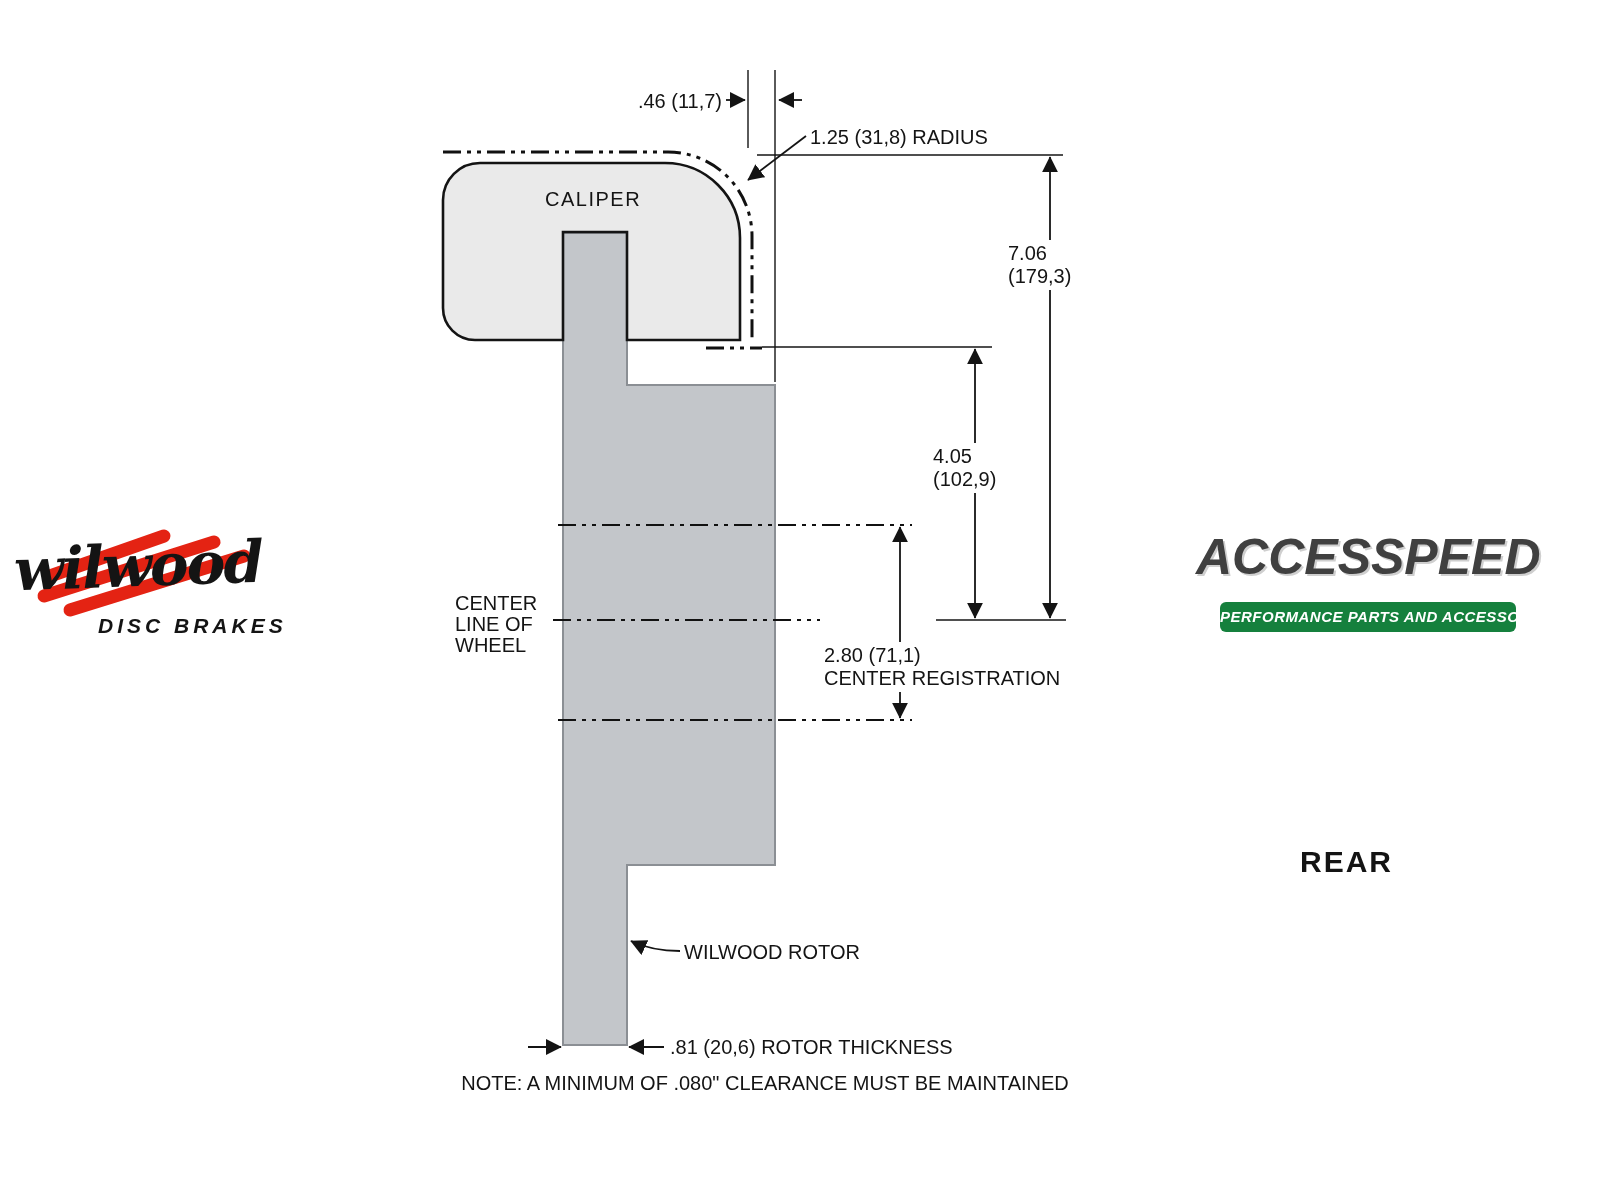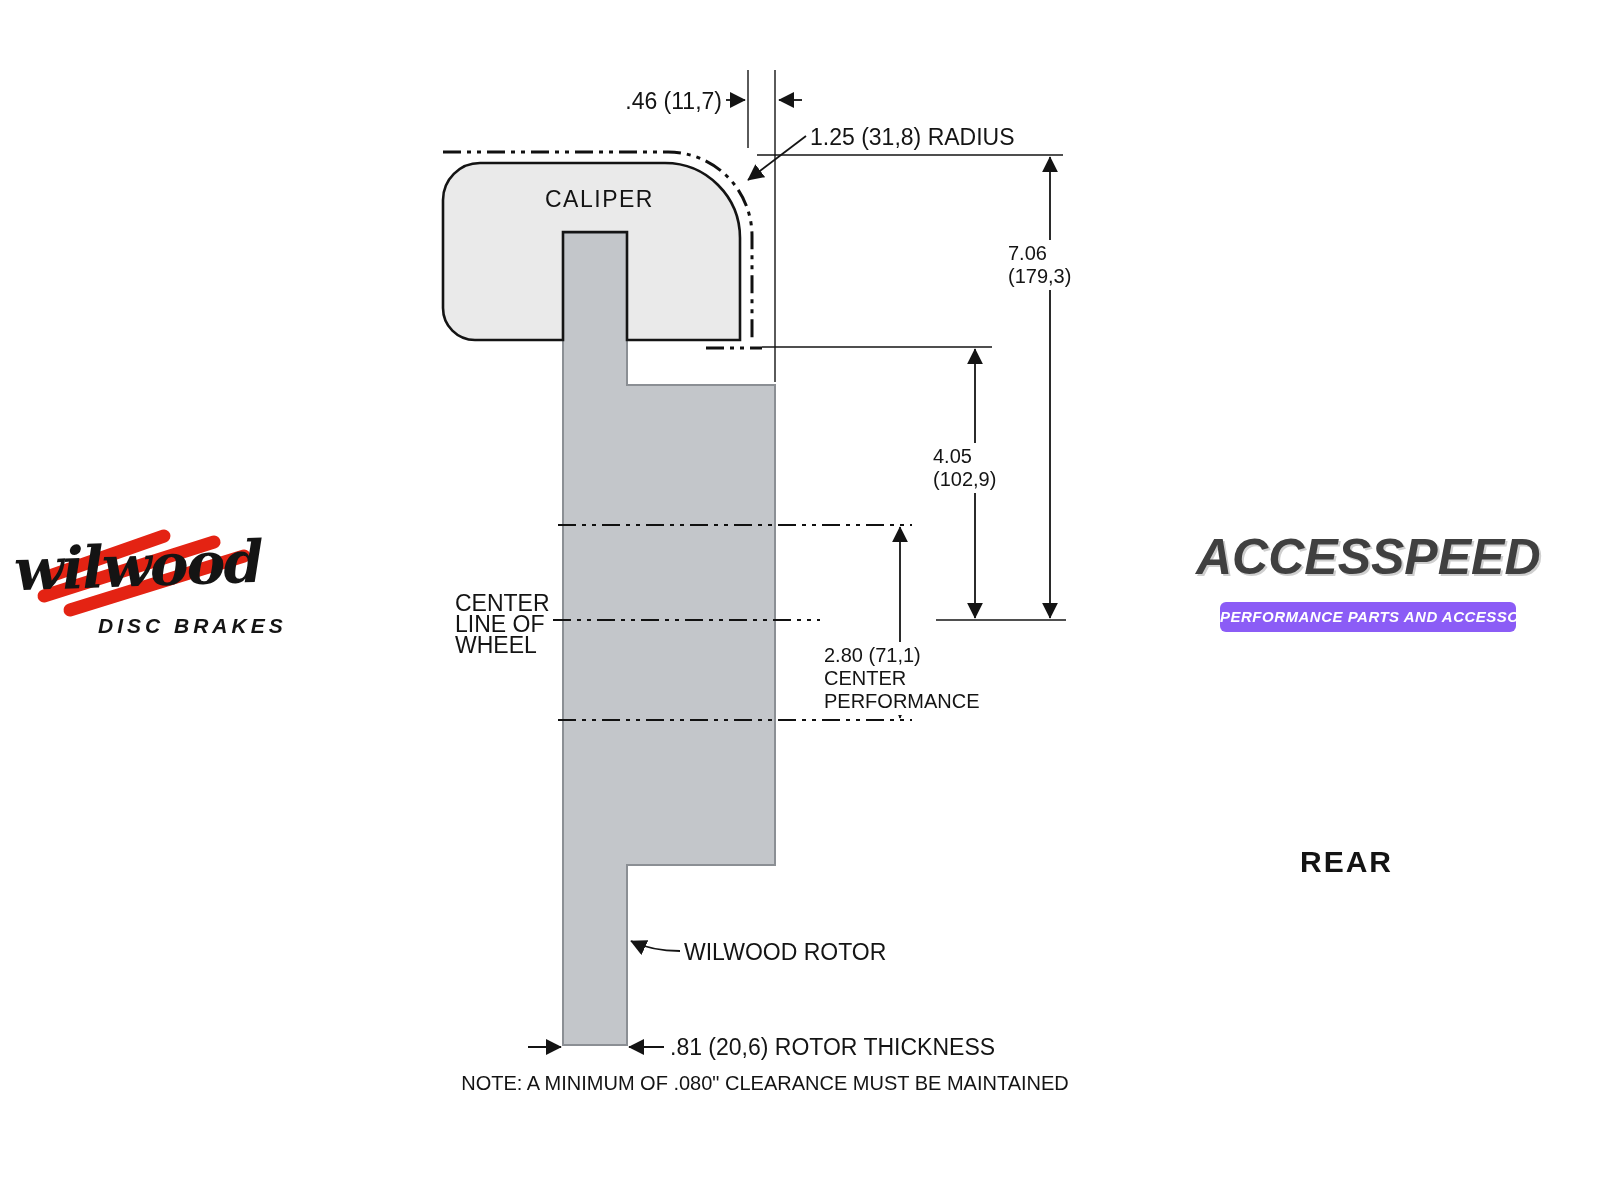--- a/index.html
+++ b/index.html
@@ -1,28 +1,28 @@
 <!DOCTYPE html>
 <html><head>
 <meta charset="utf-8">
 <style>
   *{margin:0;padding:0;box-sizing:border-box}
   html,body{width:1600px;height:1200px;background:#ffffff;font-family:"Liberation Sans",sans-serif}
   body{position:relative;overflow:hidden;color:#141414}
-  .t{position:absolute;color:#141414;font-size:23px;line-height:22px;white-space:nowrap;z-index:3}
+  .t{position:absolute;color:#141414;font-size:20px;line-height:22px;white-space:nowrap;z-index:3}
   .dimblock{position:absolute;background:#ffffff;padding:2px 4px;font-size:20px;line-height:23px;z-index:3}
   .right{text-align:right}
   svg.layer{position:absolute;left:0;top:0;z-index:1}
   
   .wilwood-box{position:absolute;left:12px;top:518px;width:320px;height:135px;z-index:3}
   .wilwood-word{position:absolute;left:2px;top:14px;font-family:"DejaVu Serif",serif;font-style:italic;font-weight:bold;font-size:58px;letter-spacing:-2px;color:#141414;transform:rotate(-2deg)}
   .wilwood-sub{position:absolute;left:86px;top:96px;font-weight:bold;font-style:italic;font-size:21px;letter-spacing:4px;color:#141414}
   
   .acc-title{position:absolute;left:1196px;top:528px;width:345px;font-weight:bold;font-style:italic;font-size:50px;letter-spacing:0px;color:#404040;text-shadow:2px 2px 0 #cfcfcf;z-index:3;white-space:nowrap}
-  .acc-tag{position:absolute;left:1220px;top:602px;width:296px;height:30px;background:#8b5cf6;border-radius:6px;color:#ffffff;font-weight:bold;font-style:italic;font-size:15px;line-height:30px;text-align:center;letter-spacing:0.5px;z-index:3;white-space:nowrap}
+  .acc-tag{position:absolute;left:1220px;top:602px;width:296px;height:30px;background:#15803d;border-radius:6px;color:#ffffff;font-weight:bold;font-style:italic;font-size:15px;line-height:30px;text-align:center;letter-spacing:0.5px;z-index:3;white-space:nowrap}
   .rear{position:absolute;left:1300px;top:845px;width:140px;text-align:left;font-weight:bold;font-size:30px;letter-spacing:2px;color:#141414;z-index:3}
   .note{position:absolute;left:400px;top:1072px;width:730px;text-align:center;font-size:20px;line-height:23px;color:#141414;z-index:3}
 </style>
 </head>
 <body>
 
 <svg class="layer" width="1600" height="1200" viewBox="0 0 1600 1200">
   <defs>
     <marker id="arr" viewBox="0 0 10 10" refX="9.5" refY="5" markerWidth="9" markerHeight="9" orient="auto-start-reverse">
       <path d="M0 0 L10 5 L0 10 Z" fill="#141414"></path>
@@ -75,21 +75,21 @@
   <div>(179,3)</div>
 </div>
 
 <div class="dimblock" style="left:929px;top:443px;width:92px">
   <div>4.05</div>
   <div>(102,9)</div>
 </div>
 
 <div class="dimblock" style="left:820px;top:642px;width:250px">
   <div>2.80 (71,1)</div>
-  <div>CENTER PERFORMANCE</div>
+  <div>CENTER REGISTRATION</div>
 </div>
 
 <div class="t" style="left:455px;top:593px;line-height:21px">
   <div>CENTER</div>
   <div>LINE OF</div>
   <div>WHEEL</div>
 </div>
 
 <div class="t" style="left:684px;top:941px">WILWOOD ROTOR</div>
 

